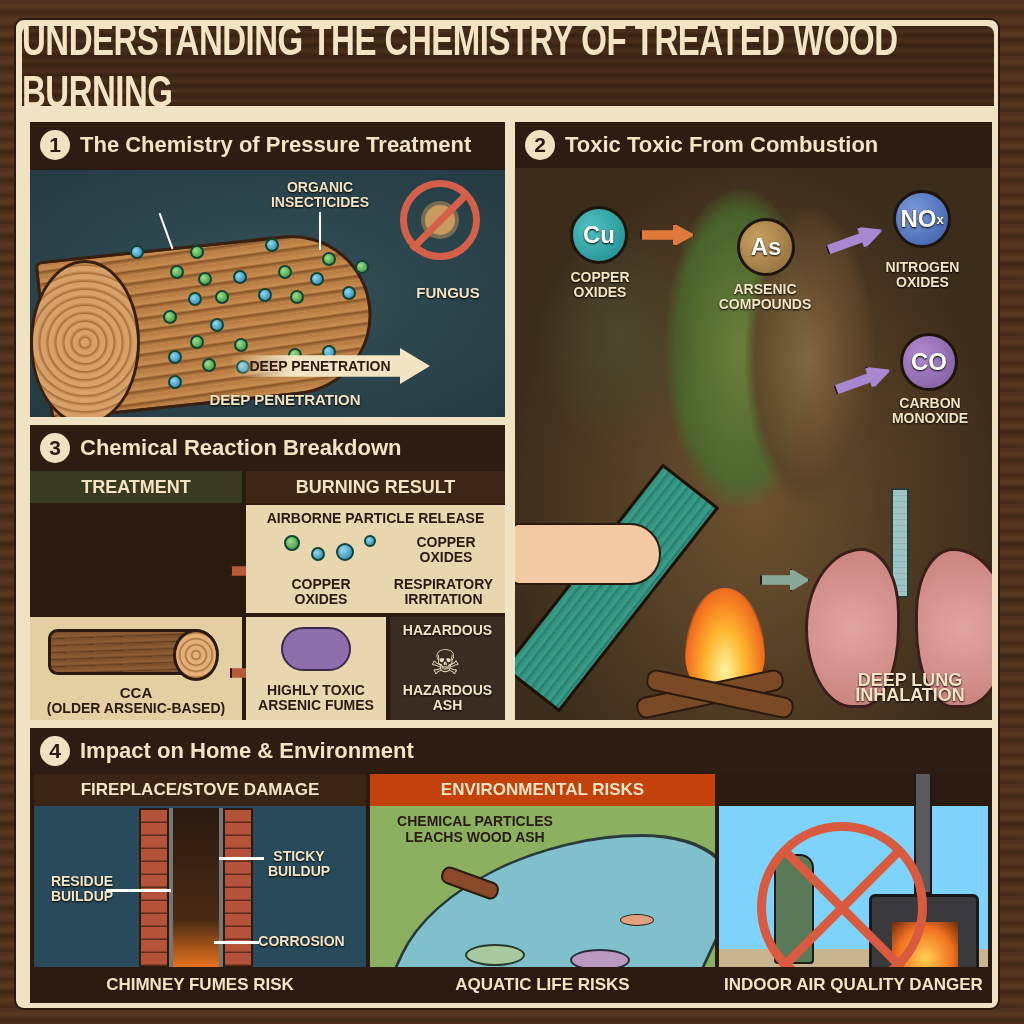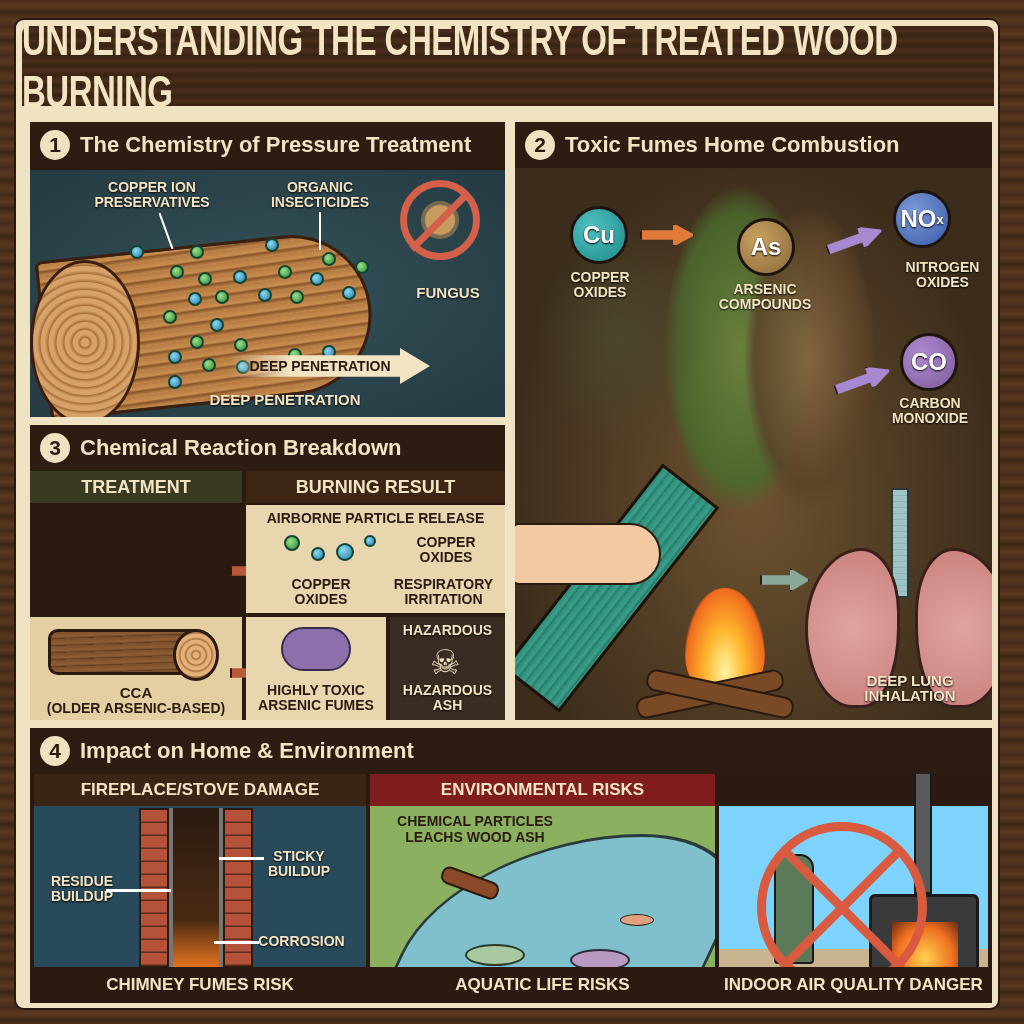--- a/index.html
+++ b/index.html
@@ -129,38 +129,37 @@
     <div class="dot g" style="left:172px;top:188px"></div>
     <div class="dot b" style="left:206px;top:190px"></div>
     <div class="dot g" style="left:258px;top:178px"></div>
     <div class="dot b" style="left:292px;top:175px"></div>
     <div class="dot b" style="left:138px;top:205px"></div>
 
     <div class="arrow-deep">
       <span>DEEP PENETRATION</span>
     </div>
 
-    <div class="lbl" style="left:52px;top:10px;width:140px">COPPER ION PRESERVATIVES</div>
     <div class="lbl" style="left:225px;top:10px;width:130px">ORGANIC INSECTICIDES</div>
     <div class="arrow-line" style="left:135px;top:42px;width:2px;height:38px;transform:rotate(-20deg)"></div>
     <div class="arrow-line" style="left:289px;top:42px;width:2px;height:38px"></div>
 
     <div class="nosign" style="left:370px;top:10px">
       <div class="fungus"></div>
     </div>
     <div class="lbl" style="left:378px;top:115px;width:80px;font-size:15px">FUNGUS</div>
 
     <div class="lbl" style="left:175px;top:222px;width:160px;font-size:15px">DEEP PENETRATION</div>
   </div>
 </div>
 
 <div class="panel" id="p2">
   <div class="panel-head">
     <div class="num">2</div>
-    <div class="panel-title">Toxic Fumes Home Combustion</div>
+    <div class="panel-title">Toxic Toxic From Combustion</div>
   </div>
   <div class="body">
     <div class="smoke" style="left:150px;top:20px;width:150px;height:320px;background:radial-gradient(ellipse,#6e8a40,#4a6a2e 60%,rgba(60,80,40,0) 72%)"></div>
     <div class="smoke" style="left:230px;top:40px;width:130px;height:300px;background:radial-gradient(ellipse,#8a6a44,#5a4228 60%,rgba(80,60,40,0) 72%)"></div>
     <div class="smoke" style="left:20px;top:60px;width:170px;height:220px;background:radial-gradient(ellipse,#4a4a2e,rgba(60,60,40,0) 70%)"></div>
 
     <div class="atom" style="left:55px;top:38px;background:radial-gradient(circle at 35% 35%,#4fc0c0,#1e8a8a)">
         <span>Cu</span>
       </div>
     <div class="lbl" style="left:40px;top:102px;width:90px">COPPER OXIDES</div>
@@ -169,41 +168,41 @@
 
     <div class="atom" style="left:222px;top:50px;background:radial-gradient(circle at 35% 35%,#c8a060,#8a6a3a)">
         <span>As</span>
       </div>
     <div class="lbl" style="left:195px;top:114px;width:110px">ARSENIC COMPOUNDS</div>
 
     <div class="atom" style="left:378px;top:22px;background:radial-gradient(circle at 35% 35%,#7a9ad8,#3a5aa8)">
         <span>NO</span>
         <sub>x</sub>
       </div>
-    <div class="lbl" style="left:380px;top:92px;width:95px">NITROGEN OXIDES</div>
+    <div class="lbl" style="left:360px;top:92px;width:95px">NITROGEN OXIDES</div>
 
     <div class="atom" style="left:385px;top:165px;background:radial-gradient(circle at 35% 35%,#b08ad0,#7a5a9a)">
         <span>CO</span>
       </div>
     <div class="lbl" style="left:365px;top:228px;width:100px">CARBON MONOXIDE</div>
 
     <div class="red-arrow" style="left:310px;top:60px;width:60px;background:#a888d0;transform:rotate(-20deg)"></div>
     <div class="red-arrow" style="left:318px;top:200px;width:60px;background:#a888d0;transform:rotate(-20deg)"></div>
 
     <div class="board"></div>
     <div class="hand"></div>
     <div class="fire"></div>
     <div class="sticks"></div>
     <div class="sticks" style="transform:rotate(12deg);left:130px"></div>
 
     <div class="trachea"></div>
     <div class="lung" style="left:290px;top:380px"></div>
     <div class="lung" style="left:400px;top:380px;border-radius:40% 60% 50% 40%/40% 50% 50% 50%"></div>
     <div class="red-arrow" style="left:245px;top:400px;width:50px;background:#8aa898"></div>
-    <div class="lbl" style="left:340px;top:505px;width:110px;font-size:15px">DEEP LUNG INHALATION</div>
+    <div class="lbl" style="left:340px;top:505px;width:110px;font-size:18px">DEEP LUNG INHALATION</div>
   </div>
 </div>
 
 <div class="panel" id="p3">
   <div class="panel-head">
     <div class="num">3</div>
     <div class="panel-title">Chemical Reaction Breakdown</div>
   </div>
   <div class="tbl">
     <div class="th" style="left:216px;width:259px;background:#3d2616">BURNING RESULT</div>
@@ -253,21 +252,21 @@
     <div class="lbl" style="left:8px;top:100px;width:80px">RESIDUE BUILDUP</div>
     <div class="lbl" style="left:225px;top:75px;width:80px">STICKY BUILDUP</div>
     <div class="lbl" style="left:220px;top:160px;width:95px">CORROSION</div>
     <div class="arrow-line" style="left:72px;top:115px;width:65px"></div>
     <div class="arrow-line" style="left:185px;top:83px;width:45px"></div>
     <div class="arrow-line" style="left:180px;top:167px;width:45px"></div>
     <div class="sub-foot">CHIMNEY FUMES RISK</div>
   </div>
 
   <div class="sub" style="left:340px;width:345px;background:#8ab060">
-    <div class="sub-head" style="background:#7f1d1d">ENVIRONMENTAL RISKS</div>
+    <div class="sub-head" style="background:#c2410c">ENVIRONMENTAL RISKS</div>
     <div class="river"></div>
     <div class="lbl dark" style="left:20px;top:40px;width:170px">CHEMICAL PARTICLES</div>
     <div class="lbl dark" style="left:20px;top:56px;width:170px">LEACHS WOOD ASH</div>
     <div style="position:absolute;left:70px;top:100px;width:60px;height:18px;background:#8a4a2a;border:2px solid #2a1a10;border-radius:8px;transform:rotate(20deg)"></div>
     <div style="position:absolute;left:95px;top:170px;width:60px;height:22px;background:#a8c8a0;border:2px solid #2a3a2a;border-radius:50%"></div>
     <div style="position:absolute;left:200px;top:175px;width:60px;height:22px;background:#b89ac0;border:2px solid #2a2a3a;border-radius:50%"></div>
     <div style="position:absolute;left:250px;top:140px;width:34px;height:12px;background:#e0a080;border:1px solid #2a1a10;border-radius:50%"></div>
     <div class="sub-foot">AQUATIC LIFE RISKS</div>
   </div>
 

